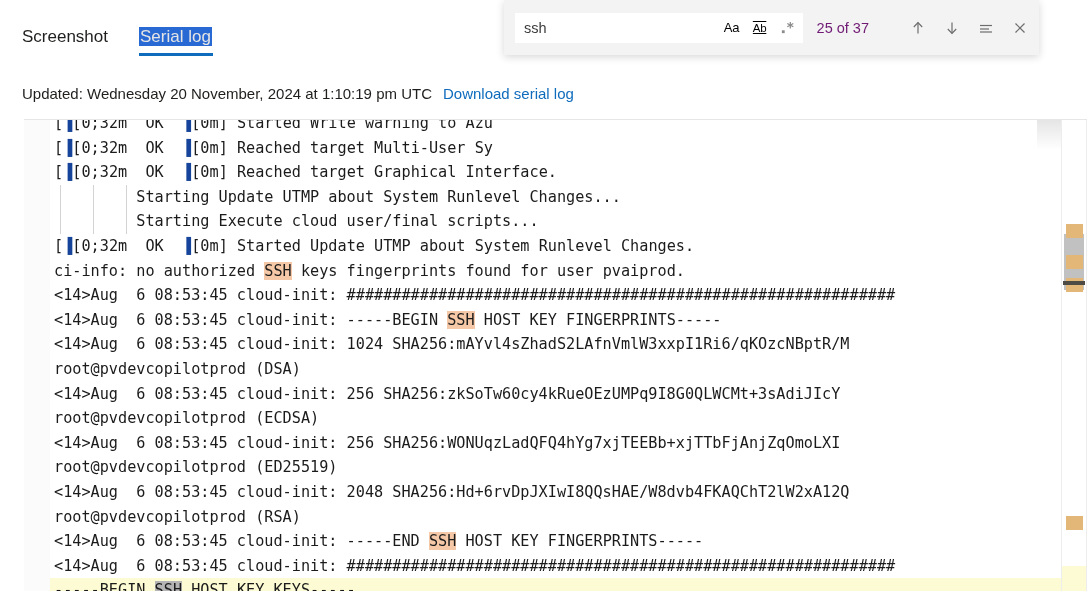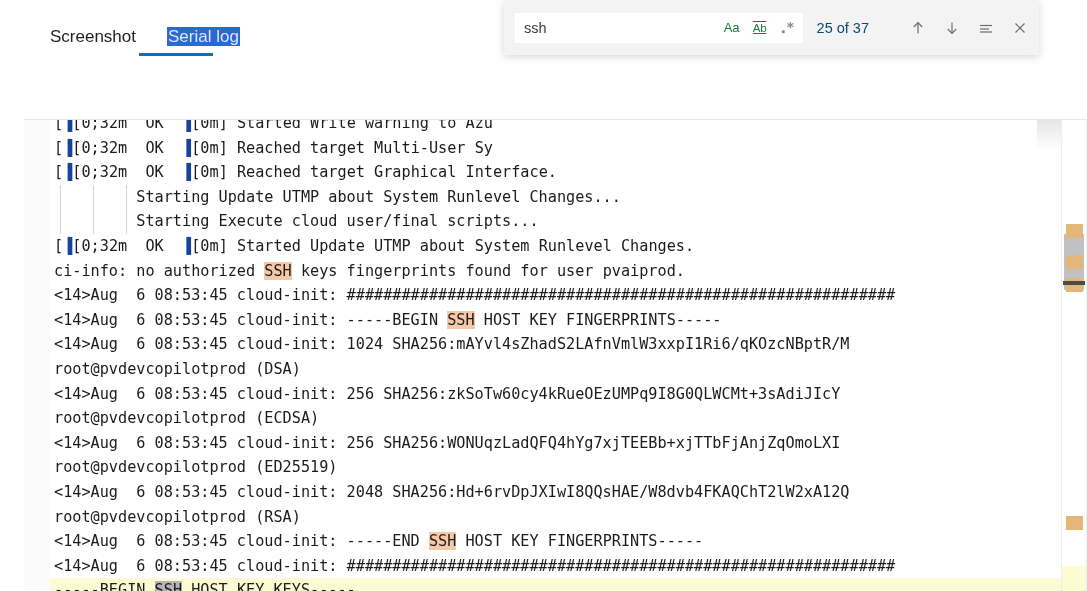--- a/index.html
+++ b/index.html
@@ -27,21 +27,20 @@
     height: 62px;
   }
   .tab {
     position: absolute;
     top: 24px;
     font-size: 17px;
     color: #201f1e;
     line-height: 26px;
     white-space: nowrap;
     cursor: pointer;
-    margin-left: 28px;
   }
   .tab-screenshot { left: 22px; }
   .tab-serial { left: 139px; }
   .tab-serial .tab-text {
     background: #2869d3;
     color: #e5e5e5;
     padding: 0 1px;
   }
   .tab-underline {
     position: absolute;
@@ -211,31 +210,31 @@
     display: flex;
     align-items: center;
     gap: 6px;
   }
   .opt-btn {
     width: 22px;
     height: 22px;
     display: flex;
     align-items: center;
     justify-content: center;
-    color: #15803d;
+    color: #000000;
     font-size: 13px;
     cursor: pointer;
     border-radius: 3px;
     user-select: none;
   }
   .opt-btn.wholeword { text-decoration: overline underline; font-size: 11.5px; letter-spacing: -0.3px;}
   .find-count {
     font-family: "Liberation Sans", sans-serif;
     font-size: 14.5px;
-    color: #0c4a6e;
+    color: #701a75;
     margin-left: 14px;
     white-space: nowrap;
   }
   .find-actions {
     display: flex;
     align-items: center;
     gap: 12px;
     margin-left: 38px;
   }
   .act-btn {
@@ -258,20 +257,23 @@
   <div class="tabbar">
     <div class="tab tab-screenshot">
       <span class="tab-text">Screenshot</span>
     </div>
     <div class="tab tab-serial">
       <span class="tab-text">Serial log</span>
     </div>
     <div class="tab-underline"></div>
   </div>
 
+  <div class="updated-row">
+    <span>Updated: Wednesday 20 November, 2024 at 1:10:19 pm UTC</span><a class="dl-link" href="#">Download serial log</a>
+  </div>
 
   <div class="editor-frame">
     <div class="editor-gutter"></div>
     <div class="editor-content" id="editor-content"><div class="code-line" style="margin-top: -9px;"><span>[</span><span class="esc">▐</span><span>[0;32m  OK  </span><span class="esc">▐</span><span>[0m] Started Write warning to Azu</span></div><div class="code-line"><span>[</span><span class="esc">▐</span><span>[0;32m  OK  </span><span class="esc">▐</span><span>[0m] Reached target Multi-User Sy</span></div><div class="code-line"><span>[</span><span class="esc">▐</span><span>[0;32m  OK  </span><span class="esc">▐</span><span>[0m] Reached target Graphical Interface.</span></div><div class="code-line"><span class="indent-guide" style="left: 10px;"></span><span class="indent-guide" style="left: 43px;"></span><span class="indent-guide" style="left: 76px;"></span><span>         Starting Update UTMP about System Runlevel Changes...</span></div><div class="code-line"><span class="indent-guide" style="left: 10px;"></span><span class="indent-guide" style="left: 43px;"></span><span class="indent-guide" style="left: 76px;"></span><span>         Starting Execute cloud user/final scripts...</span></div><div class="code-line"><span>[</span><span class="esc">▐</span><span>[0;32m  OK  </span><span class="esc">▐</span><span>[0m] Started Update UTMP about System Runlevel Changes.</span></div><div class="code-line"><span>ci-info: no authorized </span><span class="hl">SSH</span><span> keys fingerprints found for user pvaiprod.</span></div><div class="code-line"><span>&lt;14&gt;Aug  6 08:53:45 cloud-init: ############################################################</span></div><div class="code-line"><span>&lt;14&gt;Aug  6 08:53:45 cloud-init: -----BEGIN </span><span class="hl">SSH</span><span> HOST KEY FINGERPRINTS-----</span></div><div class="code-line"><span>&lt;14&gt;Aug  6 08:53:45 cloud-init: 1024 SHA256:mAYvl4sZhadS2LAfnVmlW3xxpI1Ri6/qKOzcNBptR/M</span></div><div class="code-line"><span>root@pvdevcopilotprod (DSA)</span></div><div class="code-line"><span>&lt;14&gt;Aug  6 08:53:45 cloud-init: 256 SHA256:zkSoTw60cy4kRueOEzUMPq9I8G0QLWCMt+3sAdiJIcY</span></div><div class="code-line"><span>root@pvdevcopilotprod (ECDSA)</span></div><div class="code-line"><span>&lt;14&gt;Aug  6 08:53:45 cloud-init: 256 SHA256:WONUqzLadQFQ4hYg7xjTEEBb+xjTTbFjAnjZqOmoLXI</span></div><div class="code-line"><span>root@pvdevcopilotprod (ED25519)</span></div><div class="code-line"><span>&lt;14&gt;Aug  6 08:53:45 cloud-init: 2048 SHA256:Hd+6rvDpJXIwI8QQsHAE/W8dvb4FKAQChT2lW2xA12Q</span></div><div class="code-line"><span>root@pvdevcopilotprod (RSA)</span></div><div class="code-line"><span>&lt;14&gt;Aug  6 08:53:45 cloud-init: -----END </span><span class="hl">SSH</span><span> HOST KEY FINGERPRINTS-----</span></div><div class="code-line"><span>&lt;14&gt;Aug  6 08:53:45 cloud-init: ############################################################</span></div><div class="code-line current-line"><span>-----BEGIN </span><span class="hl-current">SSH</span><span> HOST KEY KEYS-----</span></div></div>
 
     <div class="scroll-shadow"></div>
 
     <div class="scroll-track" id="scroll-track">
       <div class="scroll-thumb" id="scroll-thumb" style="top: 114px; height: 56px;"></div>
     <div class="ruler-currentline" style="top: 446px;"></div>

